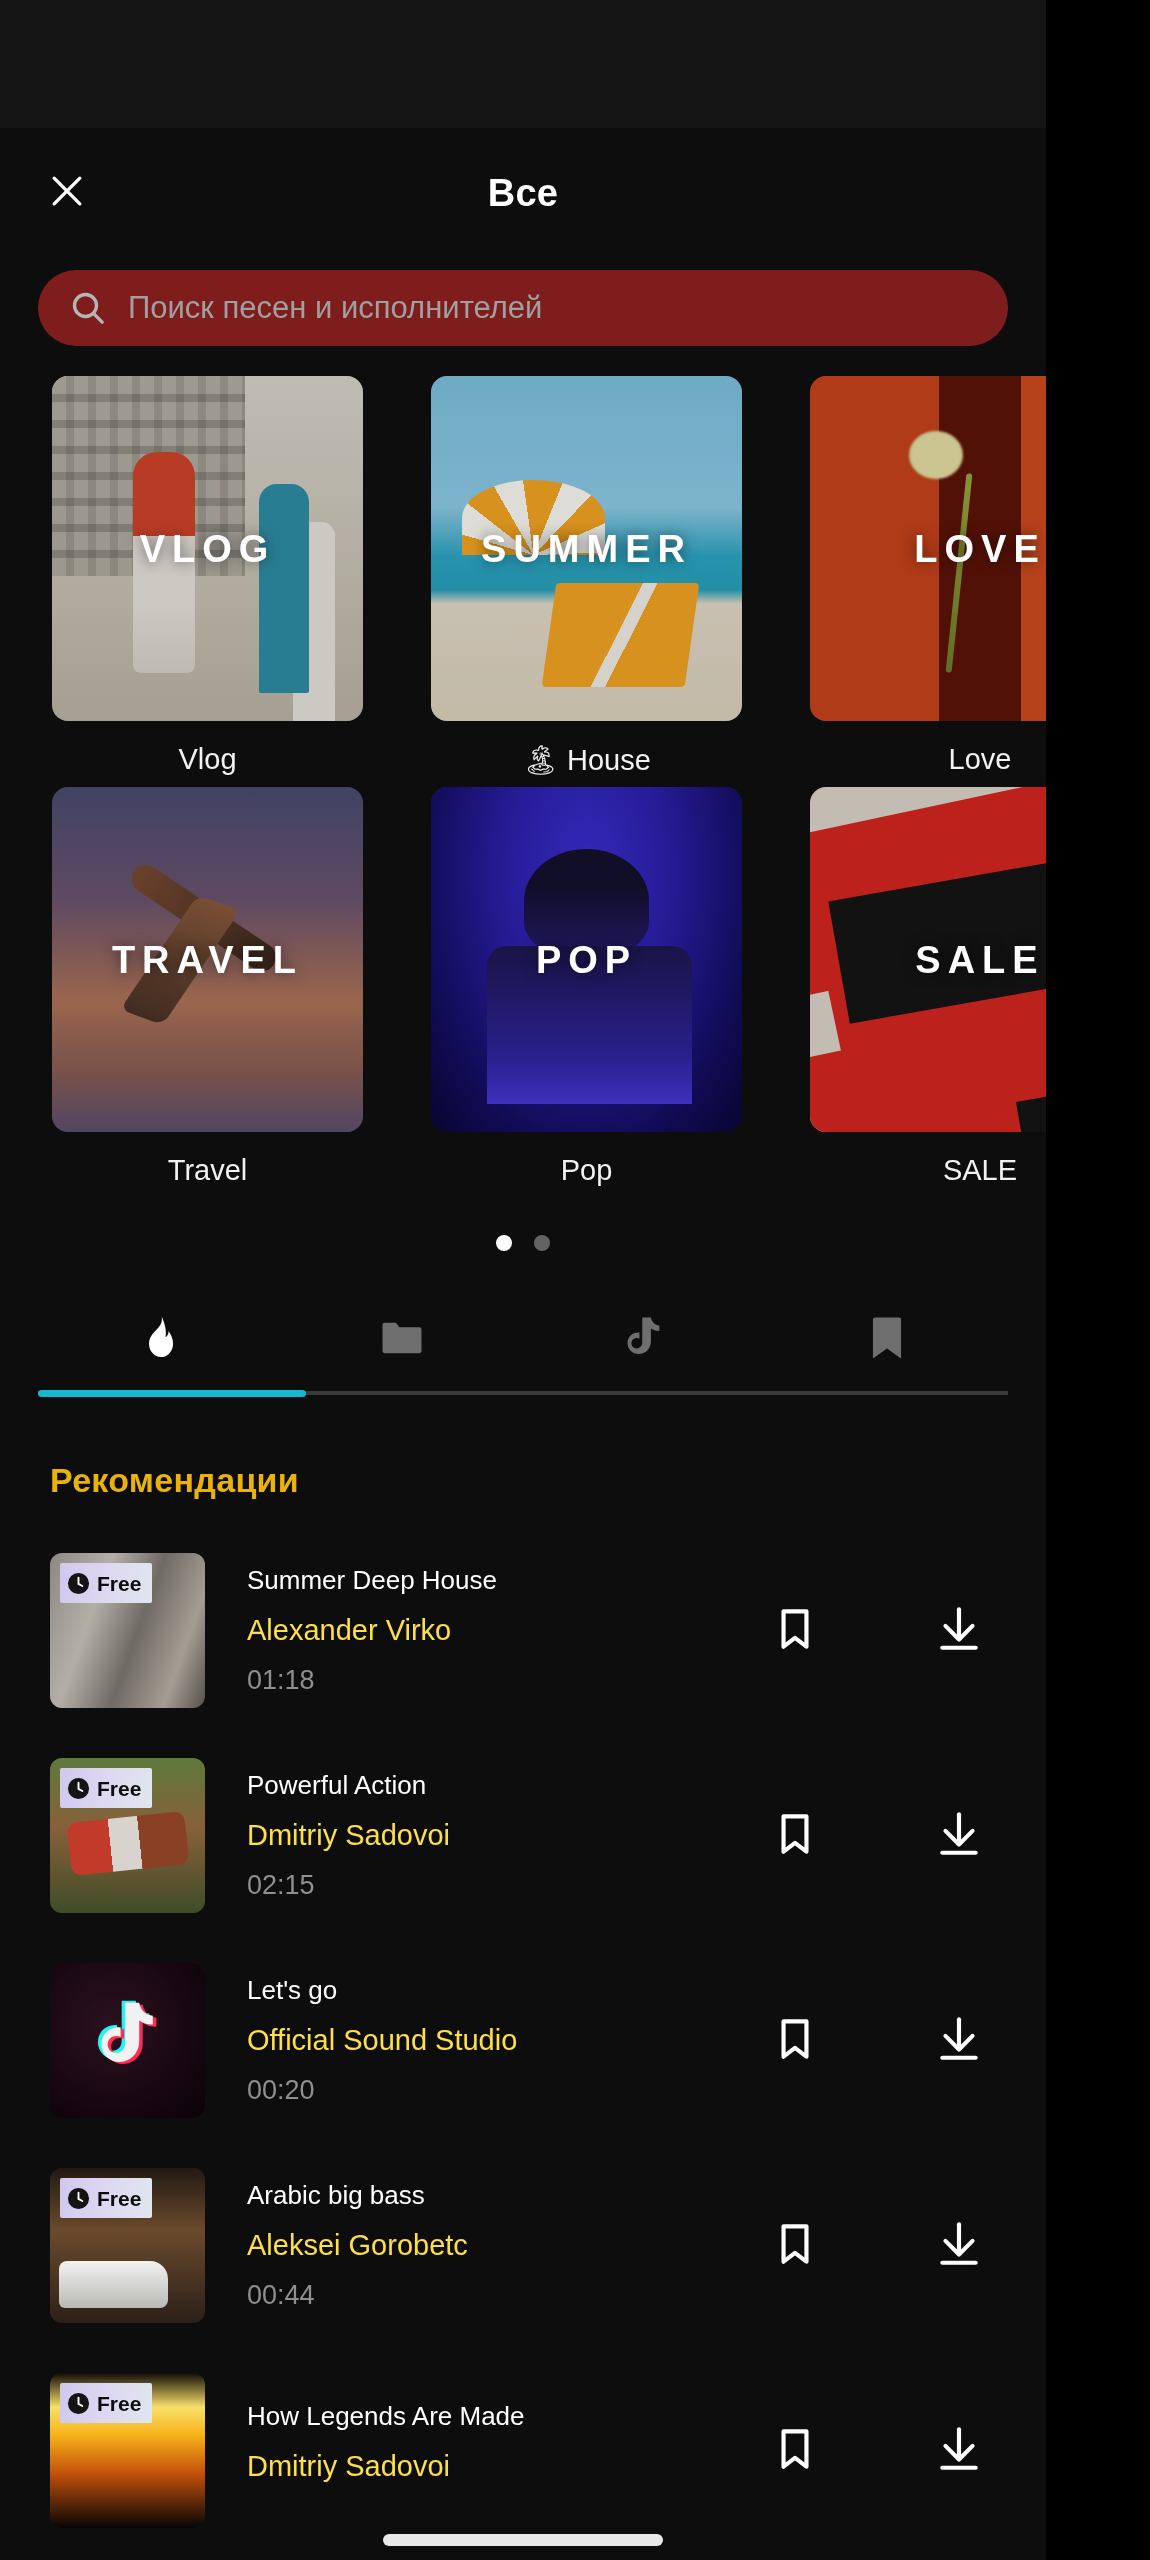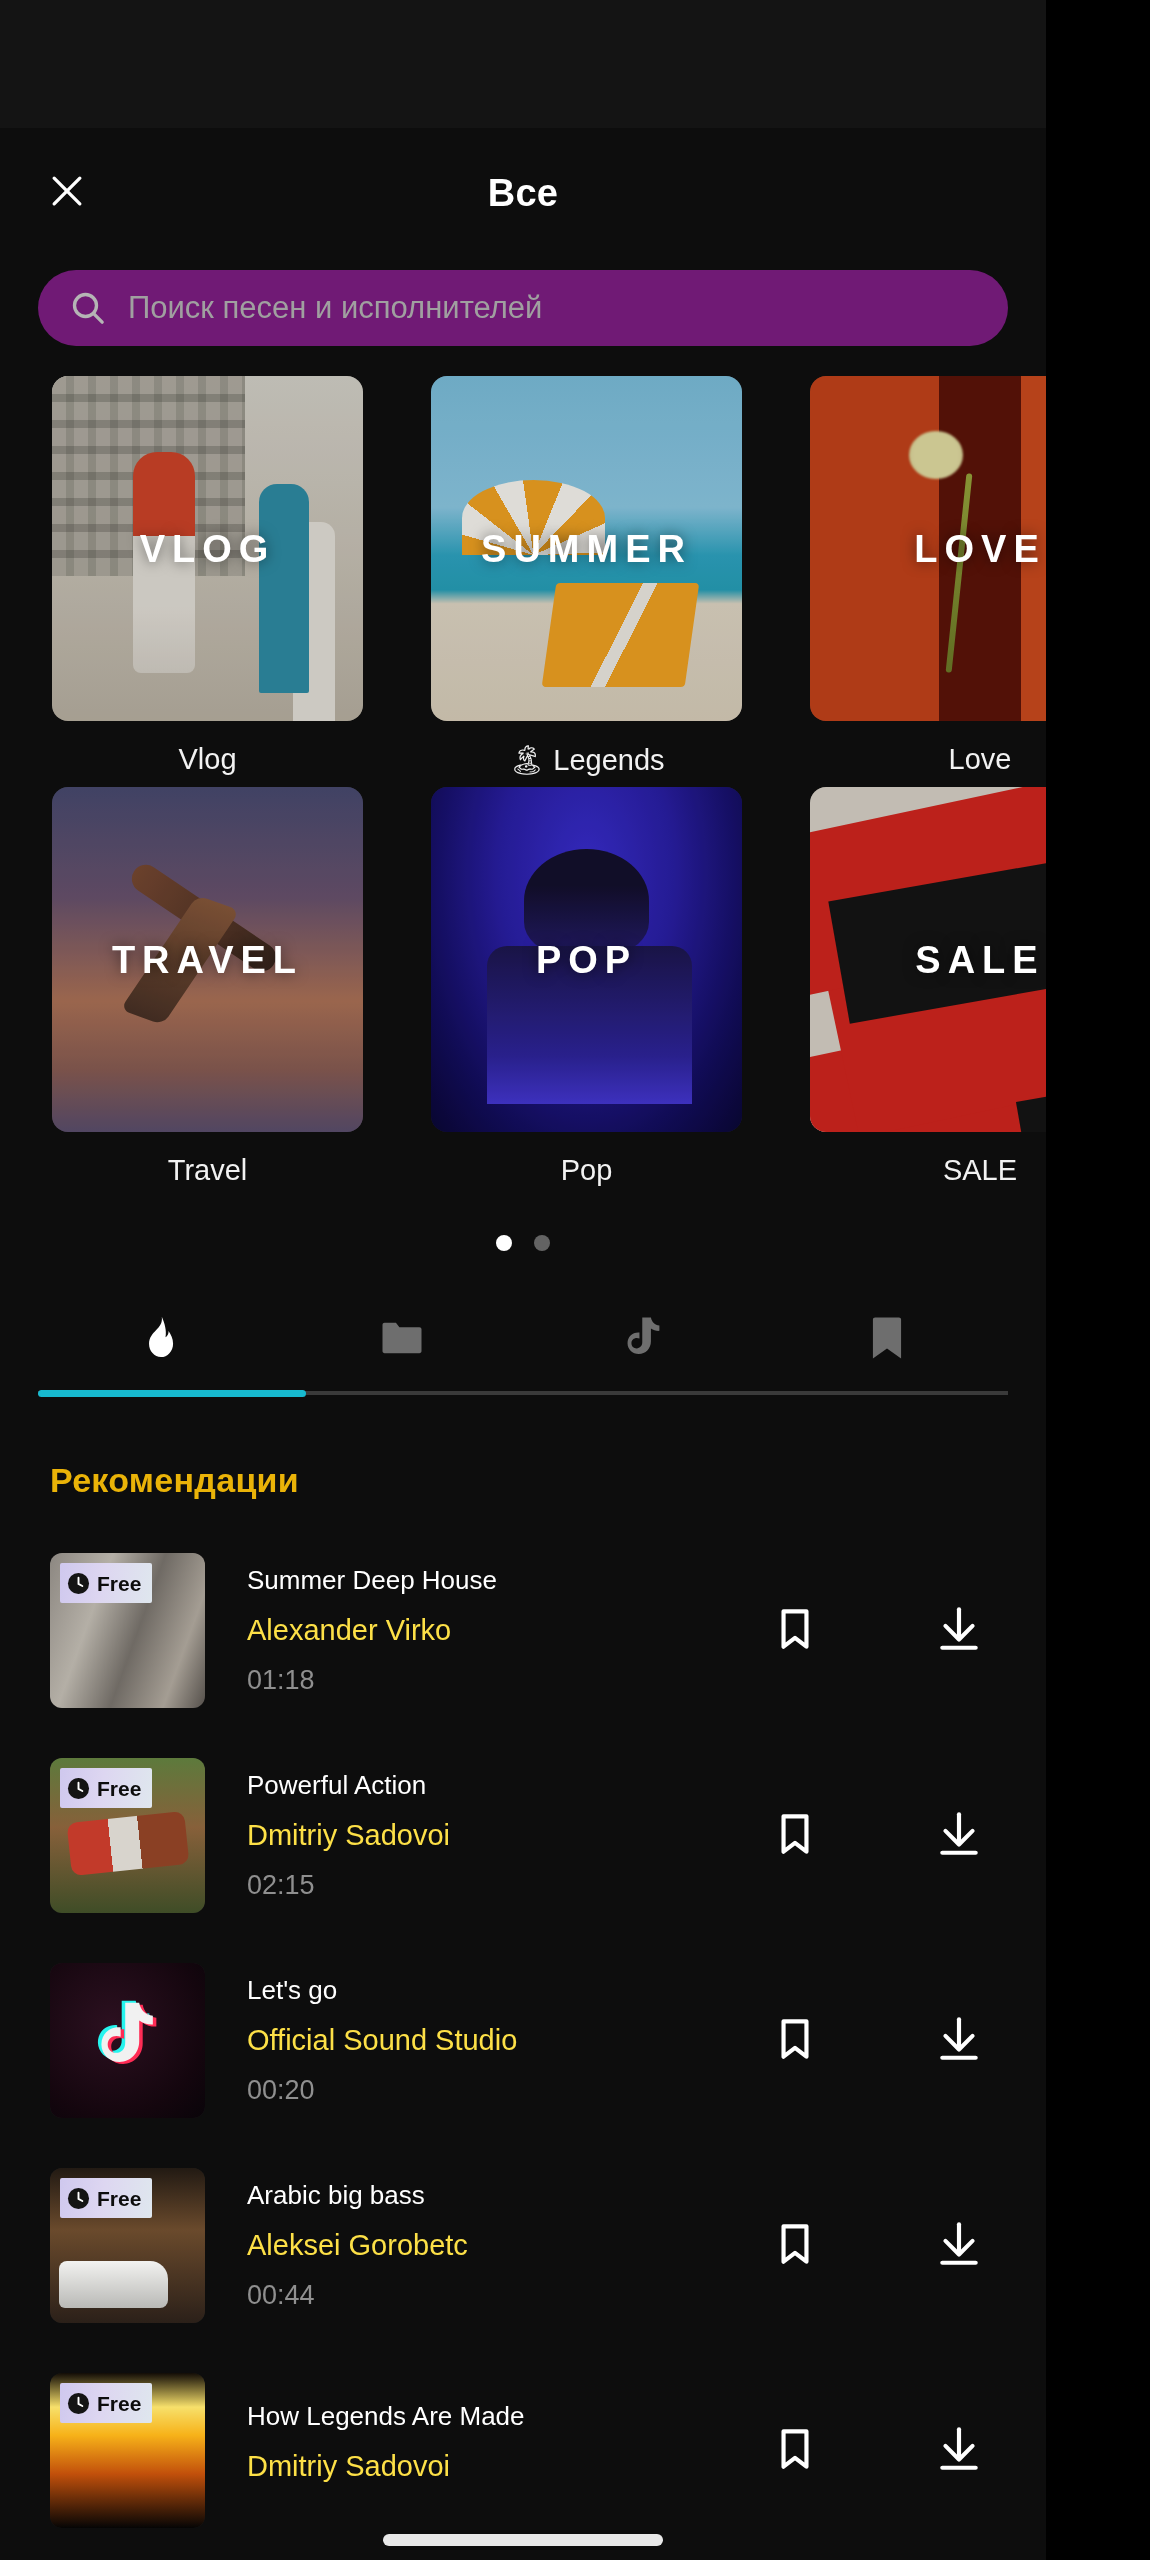--- a/index.html
+++ b/index.html
@@ -41,21 +41,21 @@
     color: #fff;
     font-size: 38px;
     font-weight: bold;
     letter-spacing: .2px;
   }
 
   
   .search-wrap { padding: 12px 38px 0 38px; }
   .search-bar {
     height: 76px;
-    background: #701a75;
+    background: #7f1d1d;
     border-radius: 38px;
     display: flex; align-items: center;
     padding: 0 30px;
     cursor: text;
   }
   .search-icon { width: 40px; height: 40px; flex: 0 0 auto; margin-right: 20px; }
   .search-icon svg { width: 40px; height: 40px; display:block; }
   .search-placeholder {
     color: #a0a0a0;
     font-size: 31px;
@@ -390,21 +390,21 @@
         </div>
         <div class="cat-label">Vlog</div>
       </div>
 
       <div class="cat-cell">
         <div class="cat-card">
           <div class="art art-summer"></div>
           <div class="art-shade"></div>
           <div class="cat-overlay-text">SUMMER</div>
         </div>
-        <div class="cat-label">🏝 Legends</div>
+        <div class="cat-label">🏝 House</div>
       </div>
 
       <div class="cat-cell wide">
         <div class="cat-card">
           <div class="art art-love"></div>
           <div class="art-shade"></div>
           <div class="cat-overlay-text">LOVE</div>
         </div>
         <div class="cat-label">Love</div>
       </div>

